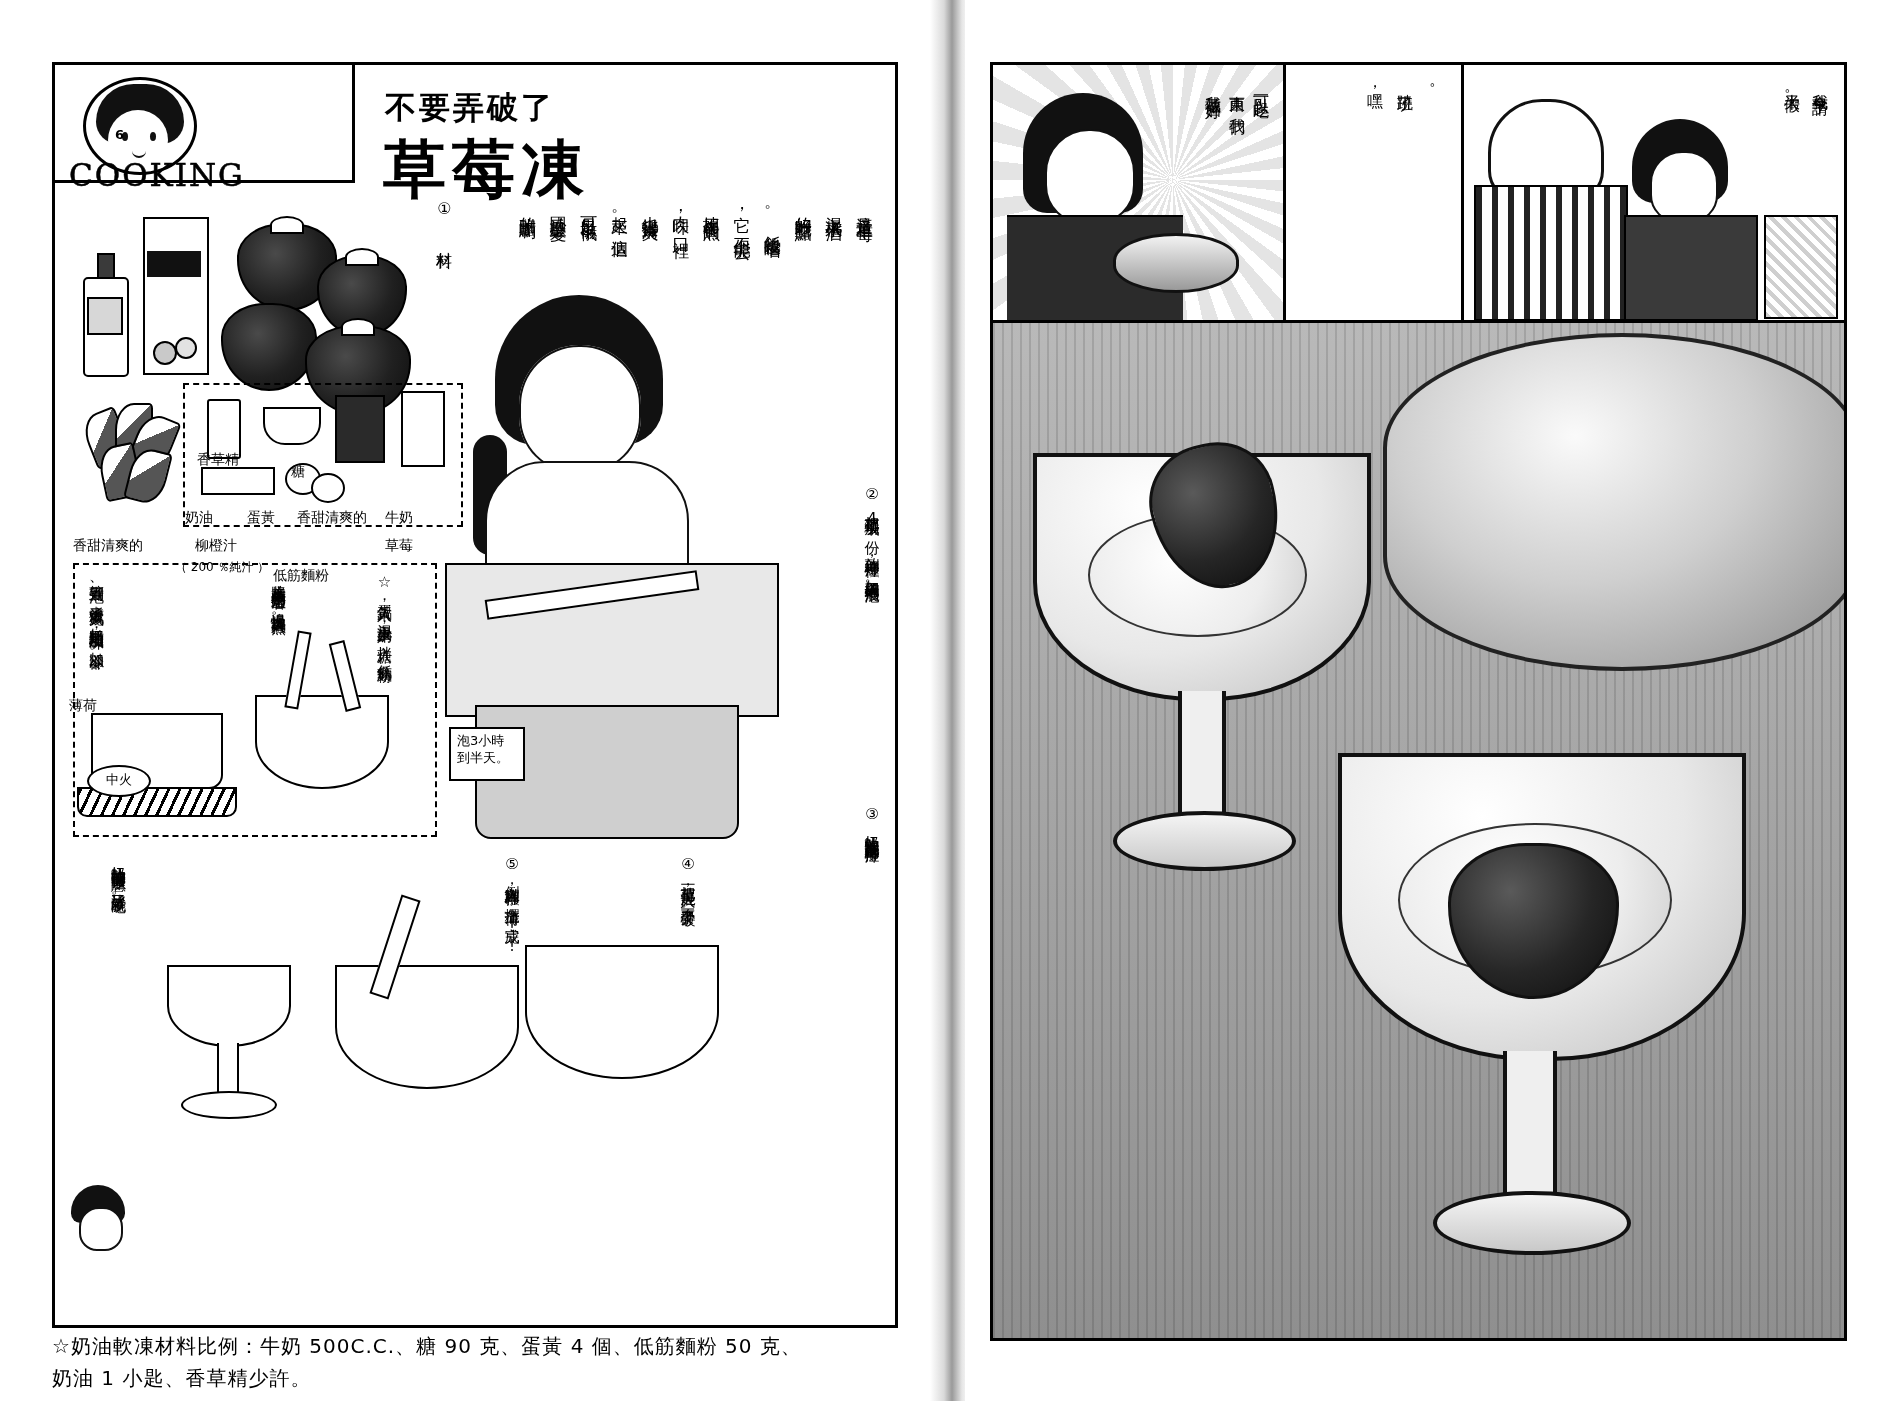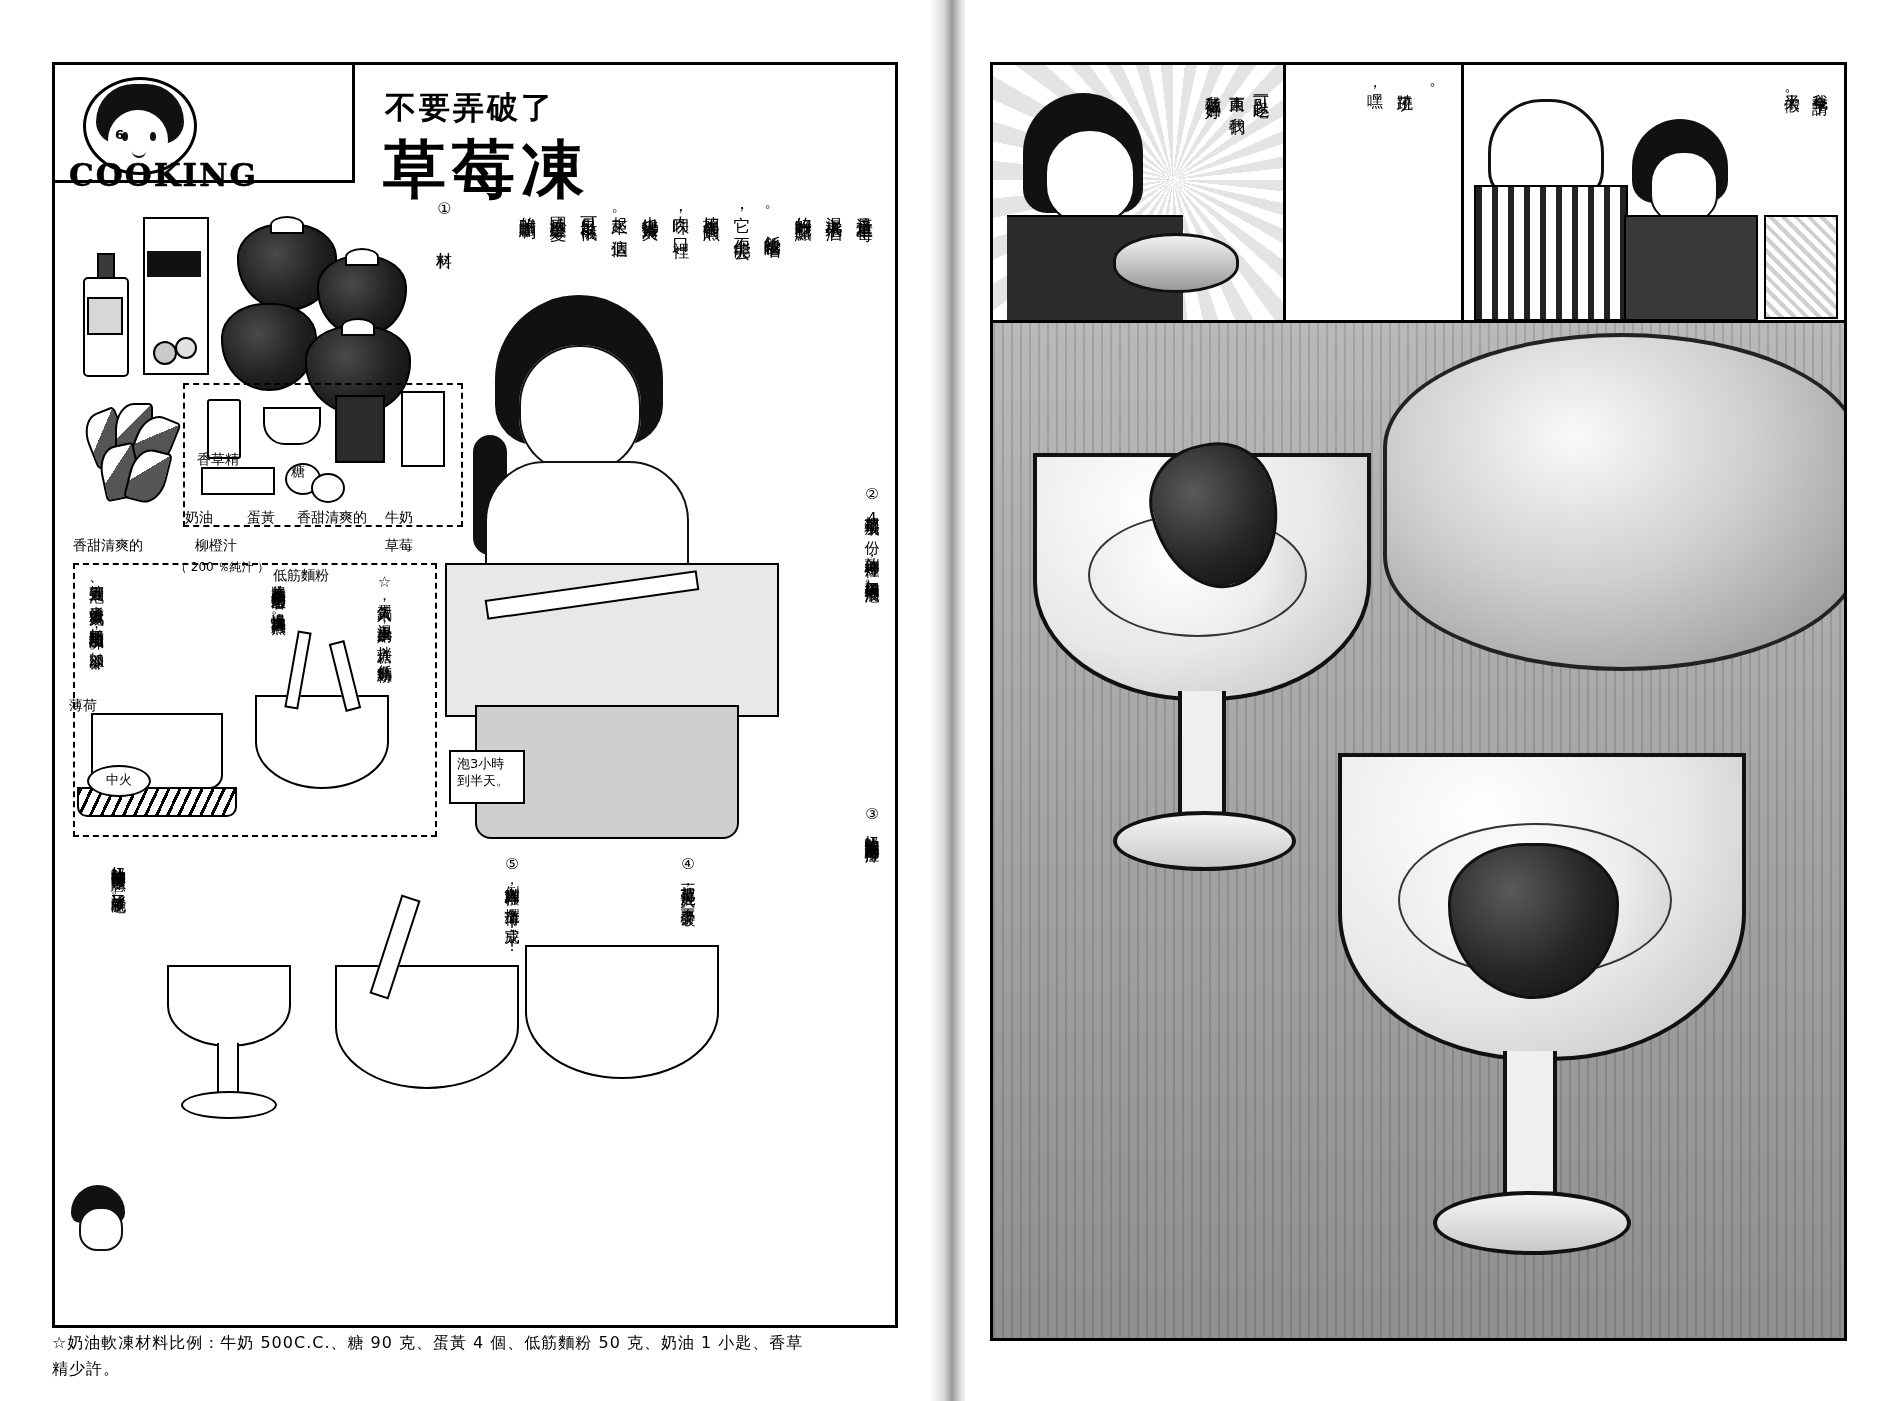--- a/index.html
+++ b/index.html
@@ -16,21 +16,21 @@
   .vert-note{writing-mode:vertical-rl;text-orientation:upright;letter-spacing:1px;}
 
   
   .logo-box{position:absolute;left:0;top:0;width:300px;height:118px;border-right:3px solid #000;border-bottom:3px solid #000;box-sizing:border-box;}
   .logo-oval{position:absolute;left:28px;top:12px;width:108px;height:92px;border:3px solid #000;border-radius:50%;overflow:hidden;background:#fff;}
   .face-hair{position:absolute;left:10px;top:4px;width:88px;height:60px;background:#111;border-radius:44px 44px 26px 26px;}
   .face-skin{position:absolute;left:22px;top:30px;width:60px;height:58px;background:#fff;border-radius:30px 30px 28px 28px;}
   .face-eye{position:absolute;width:6px;height:9px;background:#111;border-radius:50%;top:52px;}
   .face-mouth{position:absolute;left:46px;top:70px;width:14px;height:6px;border-bottom:2px solid #111;border-radius:0 0 10px 10px;}
   .logo-num{position:absolute;left:60px;top:62px;font-size:13px;font-weight:bold;}
-  .logo-text{position:absolute;left:14px;top:92px;font-family:"DejaVu Serif","Liberation Serif",serif;font-size:31px;font-weight:bold;letter-spacing:2px;-webkit-text-stroke:0.5px #000;}
+  .logo-text{position:absolute;left:14px;top:92px;font-family:"DejaVu Serif","Liberation Serif",serif;font-size:31px;font-weight:normal;letter-spacing:2px;-webkit-text-stroke:0.5px #000;}
   .title-sub{position:absolute;left:330px;top:22px;font-size:31px;font-weight:bold;letter-spacing:3px;font-family:"DejaVu Sans",sans-serif;}
   .title-main{position:absolute;left:328px;top:62px;font-size:63px;font-weight:bold;letter-spacing:6px;font-family:"DejaVu Sans",sans-serif;}
 
   
   .intro{position:absolute;right:18px;top:138px;height:380px;display:flex;flex-direction:row-reverse;gap:6px;}
   .intro .col{writing-mode:vertical-rl;text-orientation:upright;font-size:17px;line-height:1.45;letter-spacing:2px;}
 
   
   .ing-area{position:absolute;left:10px;top:128px;width:400px;height:330px;}
   .bottle{position:absolute;left:18px;top:60px;width:42px;height:120px;}
@@ -63,21 +63,21 @@
   .cream-label{position:absolute;background:#1b1b1b;color:#fff;writing-mode:vertical-rl;text-orientation:upright;font-size:22px;font-weight:bold;letter-spacing:4px;padding:14px 8px;}
   .dash-block{position:absolute;border:2px dashed #000;}
   .solid-block{position:absolute;border:2px solid #000;}
   .pan{position:absolute;border:2px solid #000;border-radius:0 0 14px 14px;background:#fff;}
   .bowl{position:absolute;border:2px solid #000;border-radius:0 0 60% 60%;background:#fff;}
   .goblet-cup{position:absolute;border:2px solid #000;border-radius:0 0 50% 50%;background:#fff;}
   .goblet-stem{position:absolute;border-left:2px solid #000;border-right:2px solid #000;background:#fff;}
   .goblet-foot{position:absolute;border:2px solid #000;border-radius:50%;background:#fff;}
   .tiny-face{position:absolute;left:8px;top:1120px;width:70px;height:68px;}
 
-  .footnote{position:absolute;left:52px;top:1330px;width:760px;font-size:16px;line-height:1.6;letter-spacing:1px;}
+  .footnote{position:absolute;left:52px;top:1330px;width:760px;font-size:20px;line-height:1.6;letter-spacing:1px;}
 
   
   .right-page{position:absolute;left:965px;top:0;width:924px;height:1401px;background:#fff;}
   .panel{position:absolute;border:3px solid #000;background:#fff;overflow:hidden;}
   .p1{left:25px;top:62px;width:290px;height:255px;}
   .p2{left:318px;top:62px;width:175px;height:255px;}
   .p3{left:496px;top:62px;width:380px;height:255px;}
   .p4{left:25px;top:320px;width:851px;height:1015px;background:#cfcfcf;}
   .burst{position:absolute;left:0;top:0;width:100%;height:100%;
     background:repeating-conic-gradient(from 0deg at 62% 45%, #ffffff 0deg 6deg, #e4e4e4 6deg 12deg);}
@@ -216,21 +216,21 @@
       <div style="position:absolute;left:32px;top:700px;width:60px;height:28px;border:2px solid #000;border-radius:50%;background:#fff;font-size:13px;text-align:center;line-height:26px;">中火</div>
 
       <div class="bowl" style="left:200px;top:630px;width:130px;height:90px;"></div>
       <div style="position:absolute;left:236px;top:566px;width:10px;height:74px;background:#fff;border:2px solid #000;transform:rotate(10deg);"></div>
       <div style="position:absolute;left:282px;top:576px;width:12px;height:66px;background:#fff;border:2px solid #000;transform:rotate(-14deg);"></div>
 
       <div class="solid-block" style="left:390px;top:498px;width:330px;height:150px;background:#e8e8e8;"></div>
       <div style="position:absolute;left:430px;top:520px;width:210px;height:16px;background:#fff;border:2px solid #000;transform:rotate(-8deg);"></div>
 
       <div class="solid-block" style="left:420px;top:640px;width:260px;height:130px;border-radius:0 0 16px 16px;background:#cfcfcf;"></div>
-      <div style="position:absolute;left:394px;top:662px;width:76px;height:54px;border:2px solid #000;background:#fff;font-size:13px;line-height:1.3;padding:4px 6px;box-sizing:border-box;margin-top:23px;">泡3小時到半天。</div>
+      <div style="position:absolute;left:394px;top:662px;width:76px;height:54px;border:2px solid #000;background:#fff;font-size:13px;line-height:1.3;padding:4px 6px;box-sizing:border-box;">泡3小時到半天。</div>
 
       <div class="step-col" style="right:196px;top:790px;height:200px;">④把草莓一起混入，不要弄破了。</div>
       <div class="step-col" style="right:372px;top:790px;height:190px;">⑤倒入高腳杯裡，擺上薄荷，完成!!</div>
       <div class="step-col" style="left:52px;top:790px;height:220px;">奶油軟凍的份量可以隨意。冰好了就能吃了。</div>
 
       <div class="bowl" style="left:470px;top:880px;width:190px;height:130px;"></div>
       <div class="bowl" style="left:280px;top:900px;width:180px;height:120px;"></div>
       <div style="position:absolute;left:330px;top:830px;width:16px;height:100px;background:#fff;border:2px solid #000;transform:rotate(18deg);"></div>
 
       <div class="goblet-cup" style="left:112px;top:900px;width:120px;height:78px;"></div>

